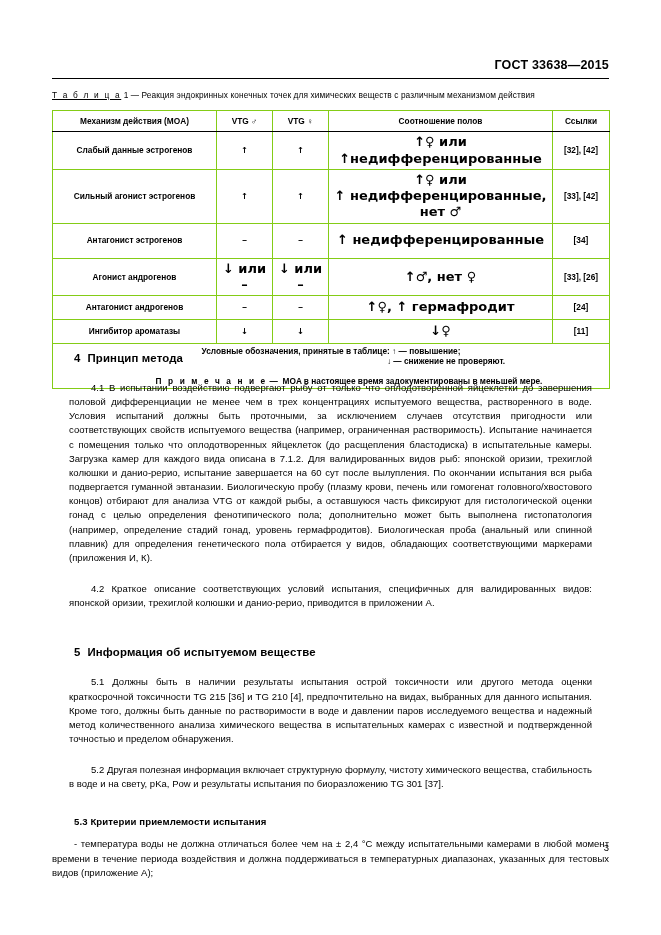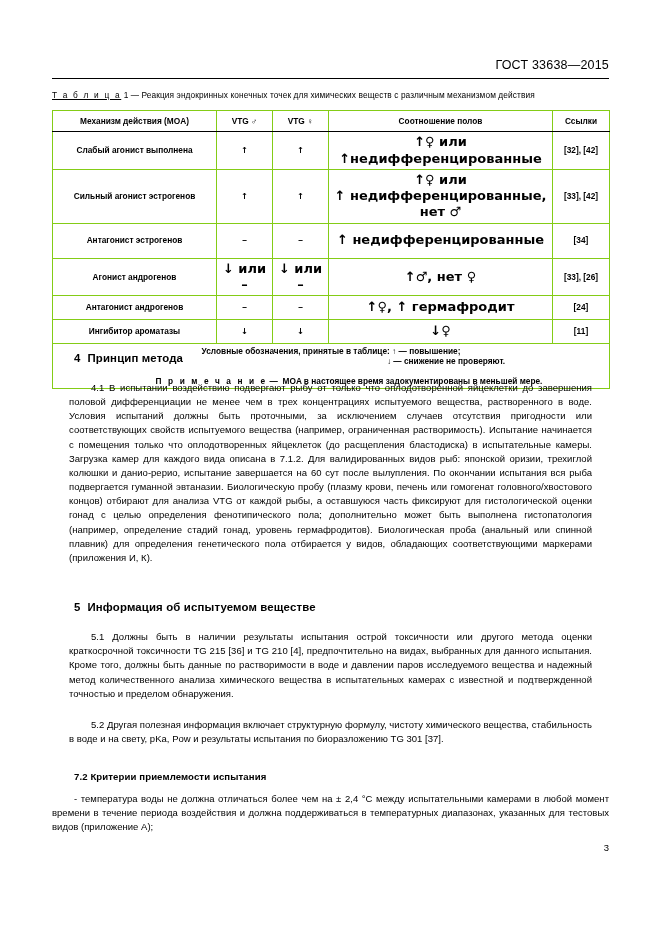--- a/index.html
+++ b/index.html
@@ -28,21 +28,21 @@
     top: 58px;
     left: 52px;
     right: 52px;
     height: 22px;
   }
   .header-title {
     position: absolute;
     right: 0;
     top: 0;
     font-size: 12.5px;
-    font-weight: normal;
+    font-weight: bold;
     letter-spacing: 0.2px;
     white-space: nowrap;
   }
   .header-rule {
     position: absolute;
     left: 0;
     right: 0;
     top: 20px;
     border-top: 1px solid #000;
   }
@@ -196,21 +196,21 @@
           <th>Механизм действия (MOA)</th>
           <th>VTG ♂</th>
           <th>VTG ♀</th>
           <th>Соотношение полов</th>
           <th>Ссылки</th>
         </tr>
       </thead>
       <tbody>
 
         <tr>
-          <td class="r-moa">Слабый агонист выполнена</td>
+          <td class="r-moa">Слабый данные эстрогенов</td>
           <td class="arrow">↑</td>
           <td class="arrow">↑</td>
           <td class="gsym">↑♀ или ↑недифференцированные</td>
           <td>[32], [42]</td>
         </tr>
 
         <tr>
           <td class="r-tall">Сильный агонист эстрогенов</td>
           <td class="arrow">↑</td>
           <td class="arrow">↑</td>
@@ -275,33 +275,34 @@
     </table>
   </div>
 
   <div class="content">
 
     <h2 class="sec">
       <span class="sec-num">4</span><span>Принцип метода</span>
     </h2>
 
     <p class="para">4.1 В испытании воздействию подвергают рыбу от только что оплодотворенной яйцеклетки до завершения половой дифференциации не менее чем в трех концентрациях испытуемого вещества, растворенного в воде. Условия испытаний должны быть проточными, за исключением случаев отсутствия пригодности или соответствующих свойств испытуемого вещества (например, ограниченная растворимость). Испытание начинается с помещения только что оплодотворенных яйцеклеток (до расщепления бластодиска) в испытательные камеры. Загрузка камер для каждого вида описана в 7.1.2. Для валидированных видов рыб: японской оризии, трехиглой колюшки и данио-рерио, испытание завершается на 60 сут после вылупления. По окончании испытания вся рыба подвергается гуманной эвтаназии. Биологическую пробу (плазму крови, печень или гомогенат головного/хвостового концов) отбирают для анализа VTG от каждой рыбы, а оставшуюся часть фиксируют для гистологической оценки гонад с целью определения фенотипического пола; дополнительно может быть выполнена гистопатология (например, определение стадий гонад, уровень гермафродитов). Биологическая проба (анальный или спинной плавник) для определения генетического пола отбирается у видов, обладающих соответствующими маркерами (приложения И, К).</p>
+    <p class="para">4.2 Краткое описание соответствующих условий испытания, специфичных для валидированных видов: японской оризии, трехиглой колюшки и данио-рерио, приводится в приложении А.</p>
 
     <div class="gap-sec"></div>
 
     <h2 class="sec">
       <span class="sec-num">5</span><span>Информация об испытуемом веществе</span>
     </h2>
 
     <p class="para">5.1 Должны быть в наличии результаты испытания острой токсичности или другого метода оценки краткосрочной токсичности TG 215 [36] и TG 210 [4], предпочтительно на видах, выбранных для данного испытания. Кроме того, должны быть данные по растворимости в воде и давлении паров исследуемого вещества и надежный метод количественного анализа химического вещества в испытательных камерах с известной и подтвержденной точностью и пределом обнаружения.</p>
     <p class="para">5.2 Другая полезная информация включает структурную формулу, чистоту химического вещества, стабильность в воде и на свету, pKa, Pow и результаты испытания по биоразложению TG 301 [37].</p>
 
     <div class="gap-sm"></div>
 
-    <h3 class="subsec">7.2 Критерии приемлемости испытания</h3>
+    <h3 class="subsec">5.3 Критерии приемлемости испытания</h3>
 
     <p class="bullet">- температура воды не должна отличаться более чем на ± 2,4 °С между испытательными камерами в любой момент времени в течение периода воздействия и должна поддерживаться в температурных диапазонах, указанных для тестовых видов (приложение А);</p>
 
   </div>
 
   <div class="page-number">3</div>
 
 </div>
 
 </body></html>

